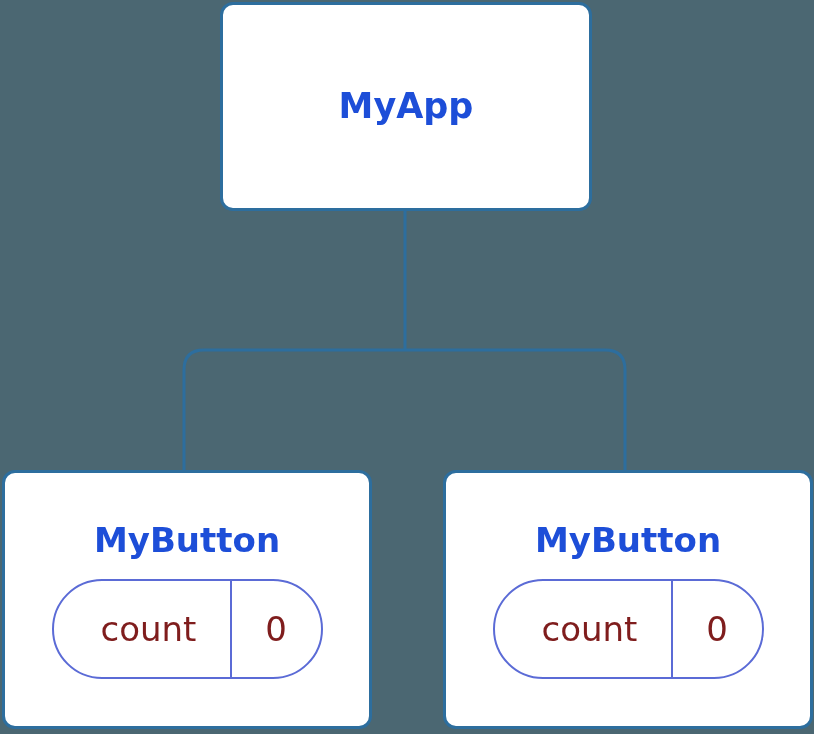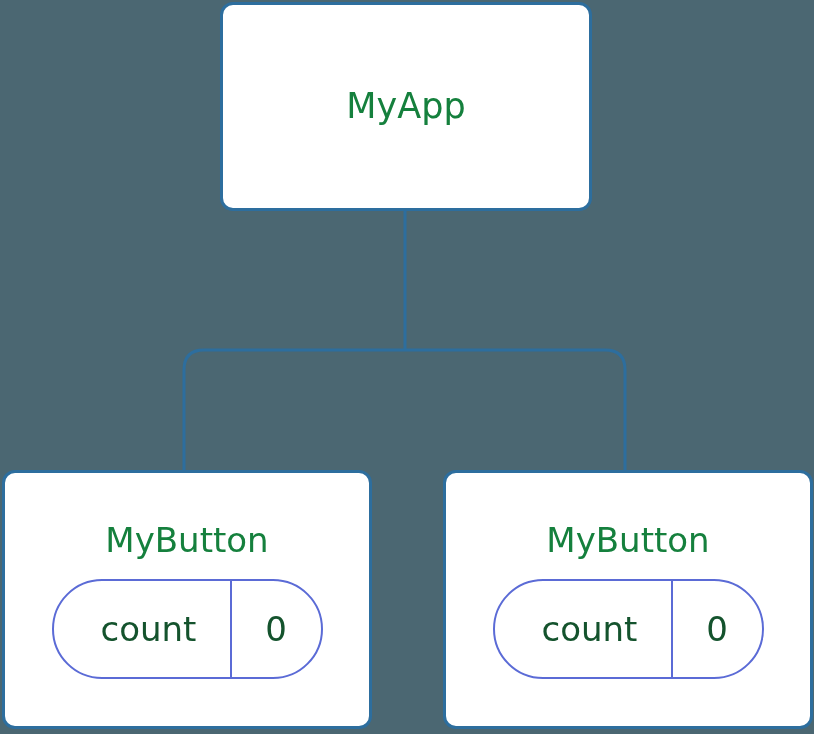--- a/index.html
+++ b/index.html
@@ -59,23 +59,23 @@
   }
 
   .node-child-right {
     left: 443px;
     top: 470px;
     width: 370px;
     height: 259px;
   }
 
   .node-title {
-    color: #15803d;
+    color: #1d4ed8;
     font-size: 35px;
-    font-weight: 400;
+    font-weight: 700;
     letter-spacing: 0px;
     line-height: 1;
     white-space: nowrap;
   }
 
   .node-child-left .node-title,
   .node-child-right .node-title {
     margin-top: 50px;
     font-size: 34px;
     text-align: center;
@@ -92,21 +92,21 @@
     box-sizing: border-box;
     background: transparent;
     overflow: hidden;
   }
 
   .pill-key,
   .pill-value {
     display: flex;
     align-items: center;
     justify-content: center;
-    color: #14532d;
+    color: #7f1d1d;
     font-size: 34px;
     font-weight: 400;
     line-height: 1;
     white-space: nowrap;
     box-sizing: border-box;
   }
 
   .pill-key {
     width: 176px;
     padding-left: 14px;

